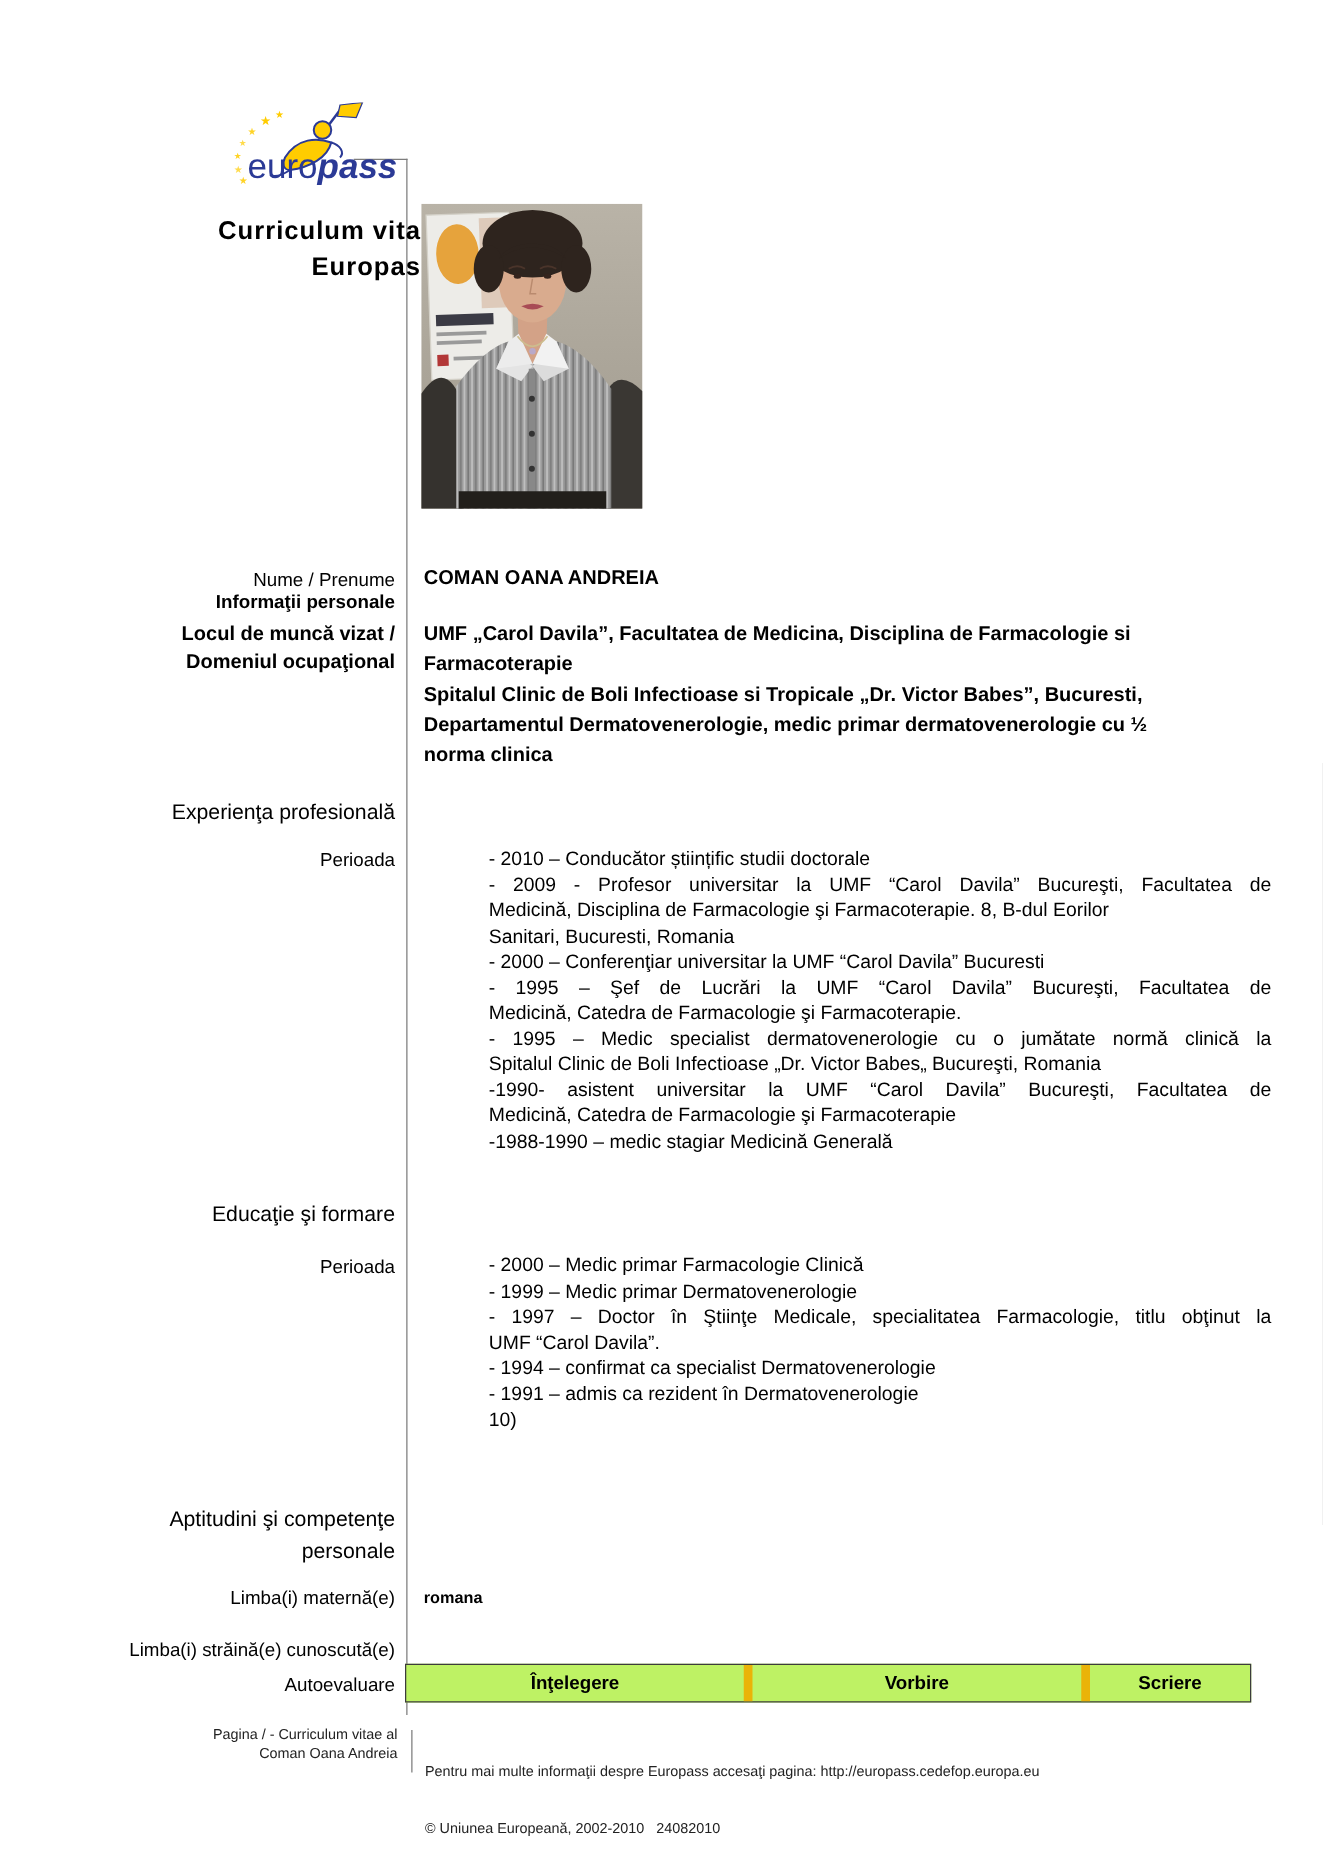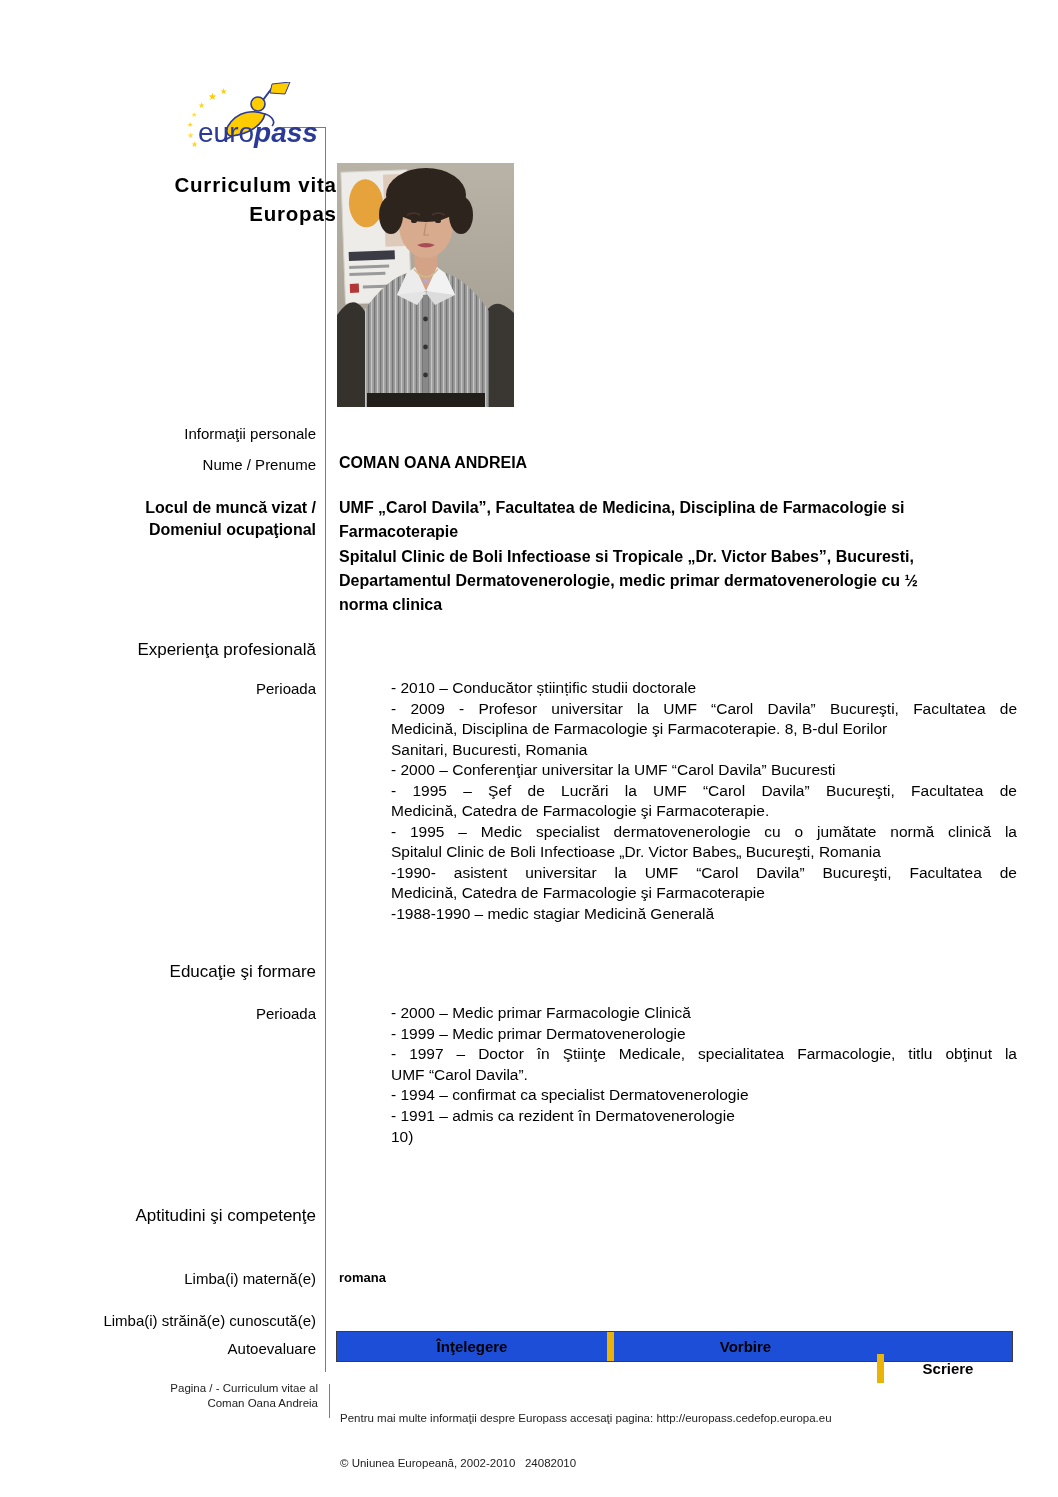--- a/index.html
+++ b/index.html
@@ -9,37 +9,37 @@
     margin:0 auto;overflow:hidden;
   }
   .abs{position:absolute;}
   
   .vline{left:325px;top:127px;width:1px;height:1245px;background:#7d7d7d;}
   .hline{left:283px;top:127px;width:43px;height:1px;background:#7d7d7d;}
   .fline{left:329px;top:1384px;width:1px;height:34px;background:#7d7d7d;}
   
   .llabel{left:0;width:316px;text-align:right;}
   .f15{font-size:15px;line-height:19px;}
-  .b{font-weight:normal;}
+  .b{font-weight:bold;margin-top:48px;}
   .sec{font-size:17px;font-weight:normal;line-height:24px;}
   .title{left:0;width:315px;top:170px;text-align:right;font-size:20.5px;font-weight:bold;line-height:29px;letter-spacing:0.8px;padding-left:34px;}
   
   .name-value{left:339px;top:454px;font-size:16px;font-weight:bold;}
   .job-label{top:497px;font-size:16px;font-weight:bold;line-height:22px;}
   .job-lines{left:339px;top:496px;width:678px;font-size:16px;font-weight:bold;line-height:24.3px;}
   .exp-lines{left:391px;top:678px;width:626px;font-size:15.5px;line-height:20.5px;}
   .edu-lines{left:391px;top:1003px;width:626px;font-size:15.5px;line-height:20.6px;}
   .tline{white-space:normal;}
   .j{text-align:justify;text-align-last:justify;}
   .romana{left:339px;top:1270px;font-size:13px;font-weight:bold;}
   
-  .lang-table{left:336px;top:1331px;width:677px;height:31px;border:1px solid #3c3c3c;display:flex;box-sizing:border-box;background:#1d4ed8;}
+  .lang-table{left:324px;top:1331px;width:677px;height:31px;border:1px solid #3c3c3c;display:flex;box-sizing:border-box;background:#bef264;}
   .lang-cell{display:flex;align-items:center;justify-content:center;font-weight:bold;font-size:15px;border-left:7px solid #eab308;box-sizing:border-box;height:100%;}
   .lang-cell:first-child{border-left:none;}
-  .lc1{width:270px;} .lc2{width:270px;} .lc3{flex:1;margin-top:22px;}
+  .lc1{width:270px;} .lc2{width:270px;} .lc3{flex:1;}
   
   .footer-left{left:0;width:318px;top:1381px;text-align:right;font-size:11.5px;line-height:15px;color:#222;}
   .footer-right{left:340px;top:1381px;width:700px;font-size:11.5px;line-height:15px;color:#222;white-space:pre-wrap;}
   
   .logo{left:168px;top:82px;width:172px;height:66px;}
   .photo{left:337px;top:163px;width:177px;height:244px;}
 </style>
 </head>
 <body>
 
@@ -187,20 +187,21 @@
       <div class="tline">- 1999 – Medic primar Dermatovenerologie</div>
       <div class="tline j">- 1997 – Doctor în Ştiinţe Medicale, specialitatea Farmacologie, titlu obţinut la</div>
       <div class="tline">UMF “Carol Davila”.</div>
       <div class="tline">- 1994 – confirmat ca specialist Dermatovenerologie</div>
       <div class="tline">- 1991 – admis ca rezident în Dermatovenerologie</div>
       <div class="tline">10)</div>
     </div>
 
   <div class="abs llabel sec" style="top:1203px;line-height:25px">
     <div>Aptitudini şi competenţe</div>
+    <div>personale</div>
   </div>
 
   <div class="abs llabel f15" style="top:1269px">Limba(i) maternă(e)</div>
   <div class="abs romana">romana</div>
 
   <div class="abs llabel f15" style="top:1311px">Limba(i) străină(e) cunoscută(e)</div>
   <div class="abs llabel f15" style="top:1339px">Autoevaluare</div>
 
   <div class="abs lang-table">
     <div class="lang-cell lc1">Înţelegere</div>

